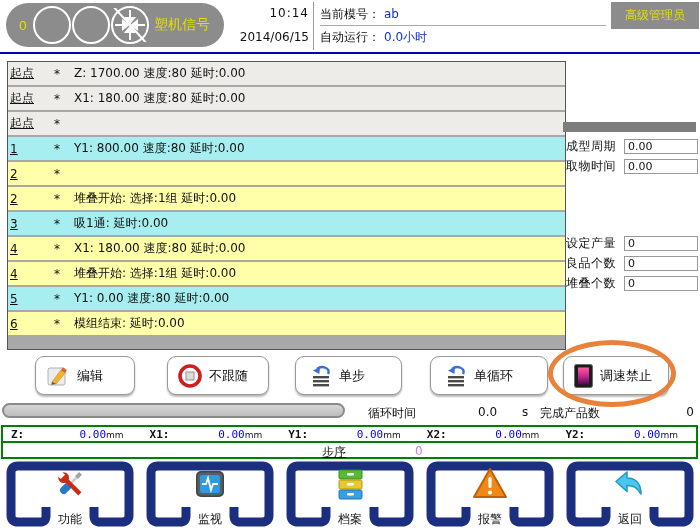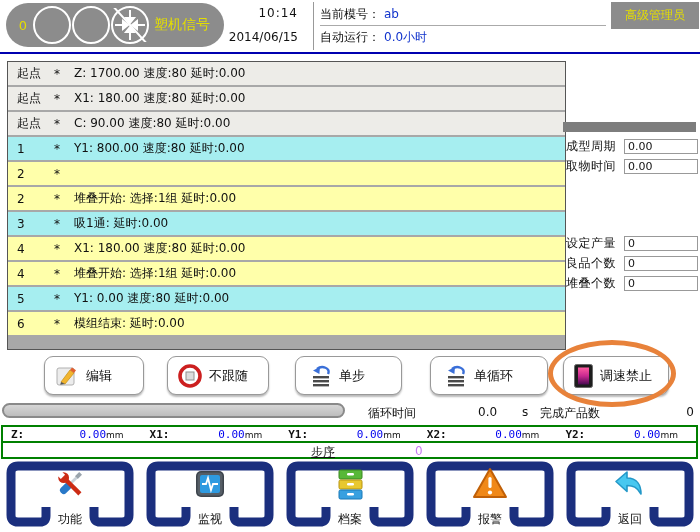--- a/index.html
+++ b/index.html
@@ -13,21 +13,21 @@
   
   .signal-pill {
     left:6px; top:3px; width:218px; height:44px; background:#8c8c8c;
     border-radius:22px; display:flex; align-items:center; padding:0 8px;
   }
   .signal-count { color:#e4de00; font-size:13px; width:18px; text-align:center; }
   .sig-circle { width:38px; height:38px; border:2px solid #fff; border-radius:50%; margin-left:1px; flex:none; }
   .sig-circle svg { display:block; }
   .signal-label { color:#e4de00; font-size:14px; margin-left:5px; white-space:nowrap; }
 
-  .clock-block { left:222px; top:6px; width:76px; text-align:right; font-size:12px; color:#111; }
+  .clock-block { left:233px; top:6px; width:76px; text-align:right; font-size:12px; color:#111; }
   .clock-block .t { margin-bottom:10px; letter-spacing:1px; }
   .hdr-vline { left:313px; top:2px; width:1px; height:48px; background:#999; }
 
   .mold-block { left:320px; top:3px; width:286px; font-size:12px; color:#111; }
   .mold-row { height:23px; display:flex; align-items:center; gap:4px; }
   .mold-row.first { border-bottom:1px solid #aaa; }
   .blue-val { color:#1133cc; }
 
   .role-badge {
     left:611px; top:2px; width:88px; height:27px; background:#8c8c8c;
@@ -37,21 +37,21 @@
 
   
   .plist {
     left:7px; top:61px; width:559px; height:289px;
     background:#a8a8a8; border:1px solid #555; overflow:hidden;
   }
   .prow { height:23px; margin-bottom:2px; display:flex; align-items:center; font-size:12px; color:#111; }
   .prow.gray   { background:#edece8; }
   .prow.cyan   { background:#a6eef0; }
   .prow.yellow { background:#ffffaa; }
-  .pidx  { width:46px; padding-left:9px; flex:none; }
+  .pidx  { width:46px; padding-left:2px; flex:none;text-decoration:underline; }
   .pstar { width:20px; flex:none; }
   .ptext { flex:1; white-space:nowrap; }
 
   
   .stats-sep { left:563px; top:122px; width:133px; height:10px; background:#7d7d7d; }
   .stat-row { position:absolute; left:566px; width:132px; height:16px; display:flex; align-items:center; font-size:12px; color:#111; }
   .stat-row .sl { width:54px; flex:none; white-space:nowrap; letter-spacing:0.5px; }
   .stat-box { flex:1; height:15px; background:#fff; border:1px solid #999; font-size:11px; padding:0 3px; line-height:13px; color:#111; margin-left:4px; }
 
   
@@ -81,21 +81,21 @@
   }
   .pos-cell { flex:1; display:flex; align-items:baseline; padding:0 8px; }
   .pos-axis { font-family:"DejaVu Sans Mono", monospace; font-weight:bold; font-size:11px; color:#111; }
   .pos-val { margin-left:auto; color:#0000ee; font-size:11px; font-family:"DejaVu Sans Mono", monospace; }
   .pos-unit { font-size:9px; color:#111; margin-right:10px; }
 
   .step-strip {
     left:1px; top:441px; width:697px; height:18px; border:2px solid #008000;
     background:#fff; font-size:12px; color:#111;
   }
-  .step-label { position:absolute; left:308px; top:1px;text-decoration:underline; }
+  .step-label { position:absolute; left:319px; top:1px;text-decoration:underline; }
   .step-val { position:absolute; left:412px; top:1px; color:#c77bf2; }
 
   
   .nav-btn { position:absolute; top:461px; width:132px; height:68px; cursor:pointer;font-family:Liberation Mono, monospace; }
   .nav-frame { position:absolute; left:0; top:0; }
   .nav-icon { position:absolute; left:0; right:0; top:5px; display:flex; justify-content:center; }
   .nav-label { position:absolute; left:0; right:0; bottom:1px; text-align:center; font-size:12px; color:#111; }
 </style>
 </head>
 <body>
@@ -153,21 +153,20 @@
 
     <div class="prow gray">
       <span class="pidx">起点</span>
       <span class="pstar">*</span>
       <span class="ptext">X1: 180.00 速度:80 延时:0.00</span>
     </div>
 
     <div class="prow gray">
       <span class="pidx">起点</span>
       <span class="pstar">*</span>
-      <span class="ptext">C: 90.00 速度:80 延时:0.00</span>
     </div>
 
     <div class="prow cyan">
       <span class="pidx">1</span>
       <span class="pstar">*</span>
       <span class="ptext">Y1: 800.00 速度:80 延时:0.00</span>
     </div>
 
     <div class="prow yellow">
       <span class="pidx">2</span>
@@ -227,21 +226,21 @@
 </div>
 <div class="stat-row" style="top:255px">
   <span class="sl">良品个数</span>
   <span class="stat-box">0</span>
 </div>
 <div class="stat-row" style="top:275px">
   <span class="sl">堆叠个数</span>
   <span class="stat-box">0</span>
 </div>
 
-<div class="abs ctl-btn" style="left:44px; top:356px; width:100px;">
+<div class="abs ctl-btn" style="left:35px; top:356px; width:100px;">
   <span class="ctl-icon">
     <svg width="24" height="24" viewBox="0 0 24 24">
       <rect x="2" y="4" width="17" height="17" rx="2" fill="#ececec" stroke="#b0b0b0"></rect>
       <path d="M6 18 L15 6 L19 9 L10 20 Z" fill="#f2b52e" stroke="#c8941e" stroke-width="0.8"></path>
       <path d="M6 18 L10 20 L5.2 20.8 Z" fill="#555"></path>
       <path d="M15 6 L17 3.4 L21 6.2 L19 9 Z" fill="#e06030"></path>
     </svg>
   </span>
   <span>编辑</span>
 </div>

